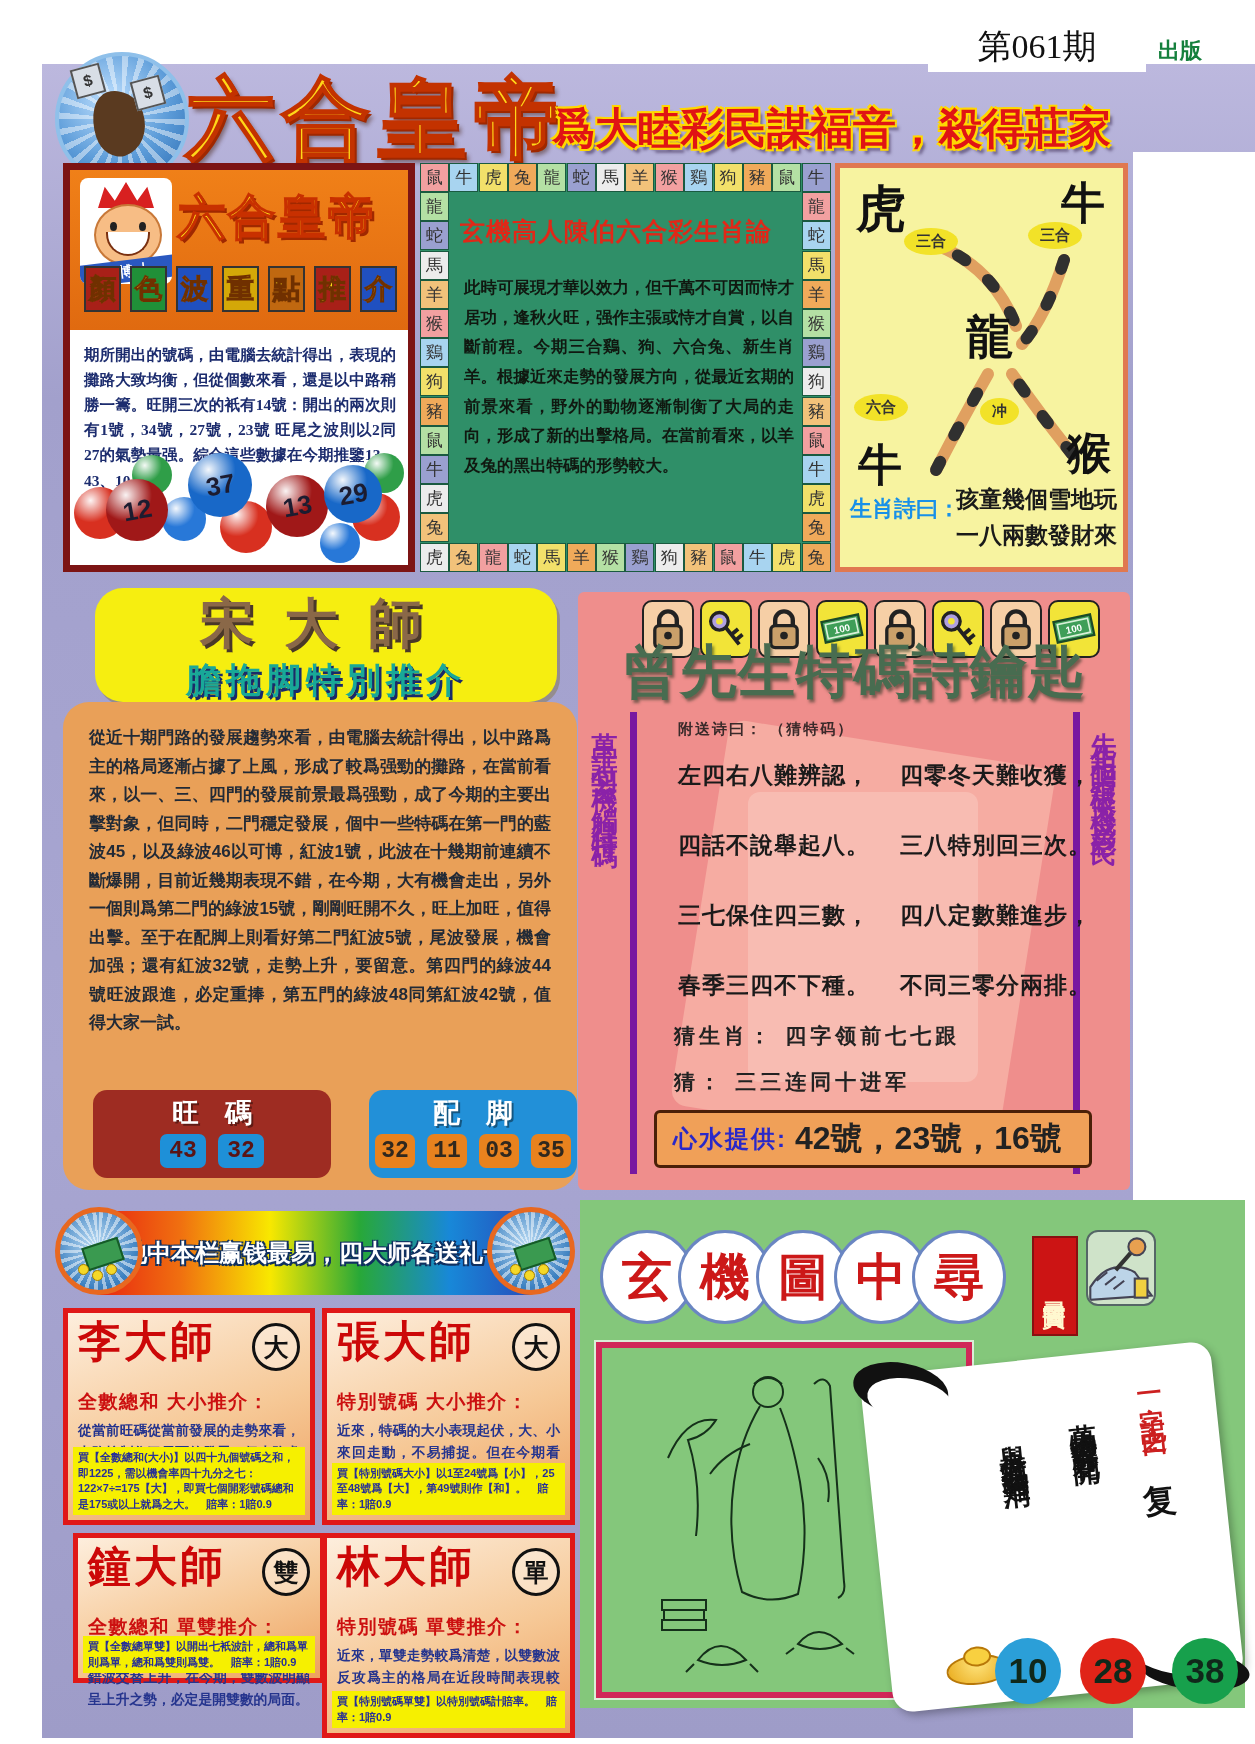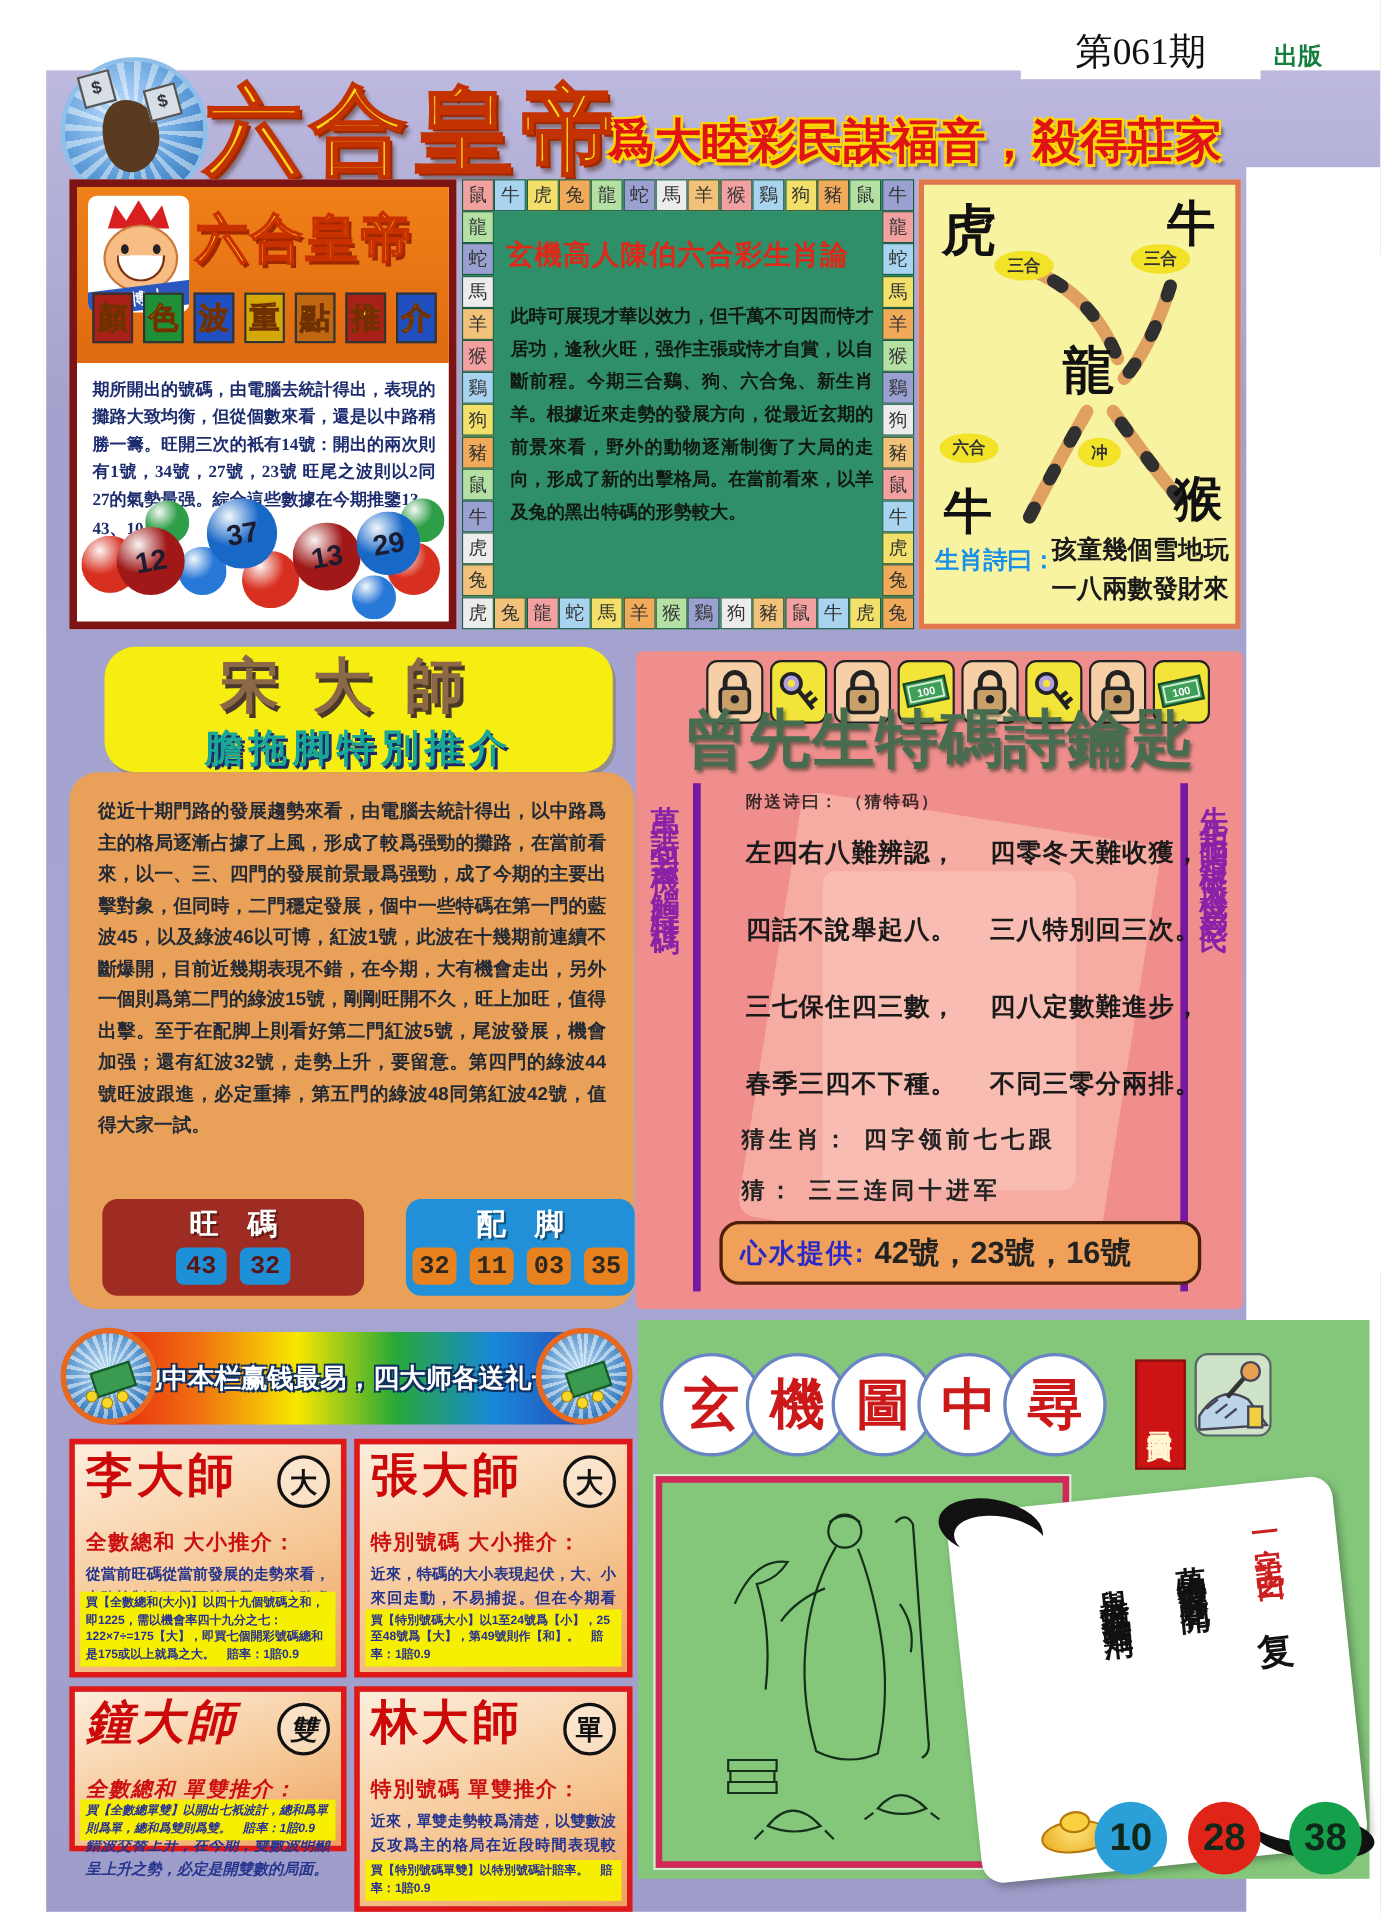--- a/index.html
+++ b/index.html
@@ -112,24 +112,24 @@
             color:#486c50;letter-spacing:1px;text-shadow:2px 3px 3px rgba(30,50,30,.55);}
   .zx-vert{writing-mode:vertical-rl;text-orientation:upright;font-size:26px;font-weight:900;color:#8a22a8;
            letter-spacing:11px;}
   .zx-left-vert{position:absolute;left:10px;top:120px;height:462px;border-right:7px solid #7818a0;padding-right:7px;}
   .zx-right-vert{position:absolute;right:8px;top:120px;height:462px;border-left:7px solid #7818a0;padding-left:7px;}
   .zx-intro{position:absolute;left:100px;top:128px;font-size:15px;font-weight:bold;color:#3a2a2a;letter-spacing:2px;}
   .zx-line{position:absolute;font-size:23px;font-weight:900;color:#1a1a1a;letter-spacing:1px;}
   .zx-guess{position:absolute;font-size:21px;font-weight:bold;color:#222;font-family:"DejaVu Serif",serif;
             letter-spacing:4px;}
   .zx-tips{position:absolute;left:76px;top:518px;width:438px;height:58px;background:#f0a058;
-           border:3px solid #4a2008;border-radius:18px;display:flex;align-items:center;padding-left:16px;
+           border:3px solid #4a2008;border-radius:6px;display:flex;align-items:center;padding-left:16px;
            box-sizing:border-box;}
   .zx-tips .lbl{color:#2a28c8;font-size:24px;font-weight:900;letter-spacing:2px;}
-  .zx-tips .val{color:#222;font-size:28px;font-weight:900;margin-left:8px;}
+  .zx-tips .val{color:#222;font-size:32px;font-weight:900;margin-left:8px;}
   
   .rb{position:absolute;left:55px;top:1203px;width:520px;height:102px;}
   .rb-bar{position:absolute;left:36px;top:8px;width:448px;height:84px;border-radius:10px;
           background:linear-gradient(90deg,#e82010,#f07010,#f8e800,#28a838,#1888d8,#2848b8);
           display:flex;align-items:center;justify-content:center;}
   .rb-text{font-size:24px;font-weight:900;color:#fff;letter-spacing:0;
            text-shadow:2px 2px 0 #103060,-1.5px -1.5px 0 #103060,2px -1.5px 0 #103060,-1.5px 2px 0 #103060;}
   .rb-circle{position:absolute;top:4px;width:88px;height:88px;border-radius:50%;border:5px solid #e86820;
       box-sizing:border-box;
       background:repeating-conic-gradient(rgba(255,255,255,.5) 0 6deg,rgba(255,255,255,0) 6deg 14deg),
@@ -459,21 +459,21 @@
   </div>
   <div class="master" style="left:322px;top:1308px;width:253px;height:217px;">
     <div class="m-head">
       <span class="m-name">張大師</span>
       <span class="m-badge">大</span>
     </div>
     <div class="m-sub">特別號碼 大小推介：</div>
     <div class="m-body">近來，特碼的大小表現起伏，大、小來回走動，不易捕捉。但在今期看來，開大占據上風，大家可以依定而行。</div>
     <div class="m-foot">買【特別號碼大小】以1至24號爲【小】，25至48號爲【大】，第49號則作【和】。　賠率：1賠0.9</div>
   </div>
-  <div class="master" style="left:63px;top:1533px;width:252px;height:150px;font-style:italic;">
+  <div class="master" style="left:73px;top:1533px;width:252px;height:150px;">
     <div class="m-head">
       <span class="m-name">鐘大師</span>
       <span class="m-badge">雙</span>
     </div>
     <div class="m-sub">全數總和 單雙推介：</div>
     <div class="m-body">近來單雙走勢極爲有規律，基本上是錯波交替上升，在今期，雙數波明顯呈上升之勢，必定是開雙數的局面。</div>
     <div class="m-foot">買【全數總單雙】以開出七衹波計，總和爲單則爲單，總和爲雙則爲雙。　賠率：1賠0.9</div>
   </div>
   <div class="master" style="left:322px;top:1533px;width:253px;height:205px;">
     <div class="m-head">

